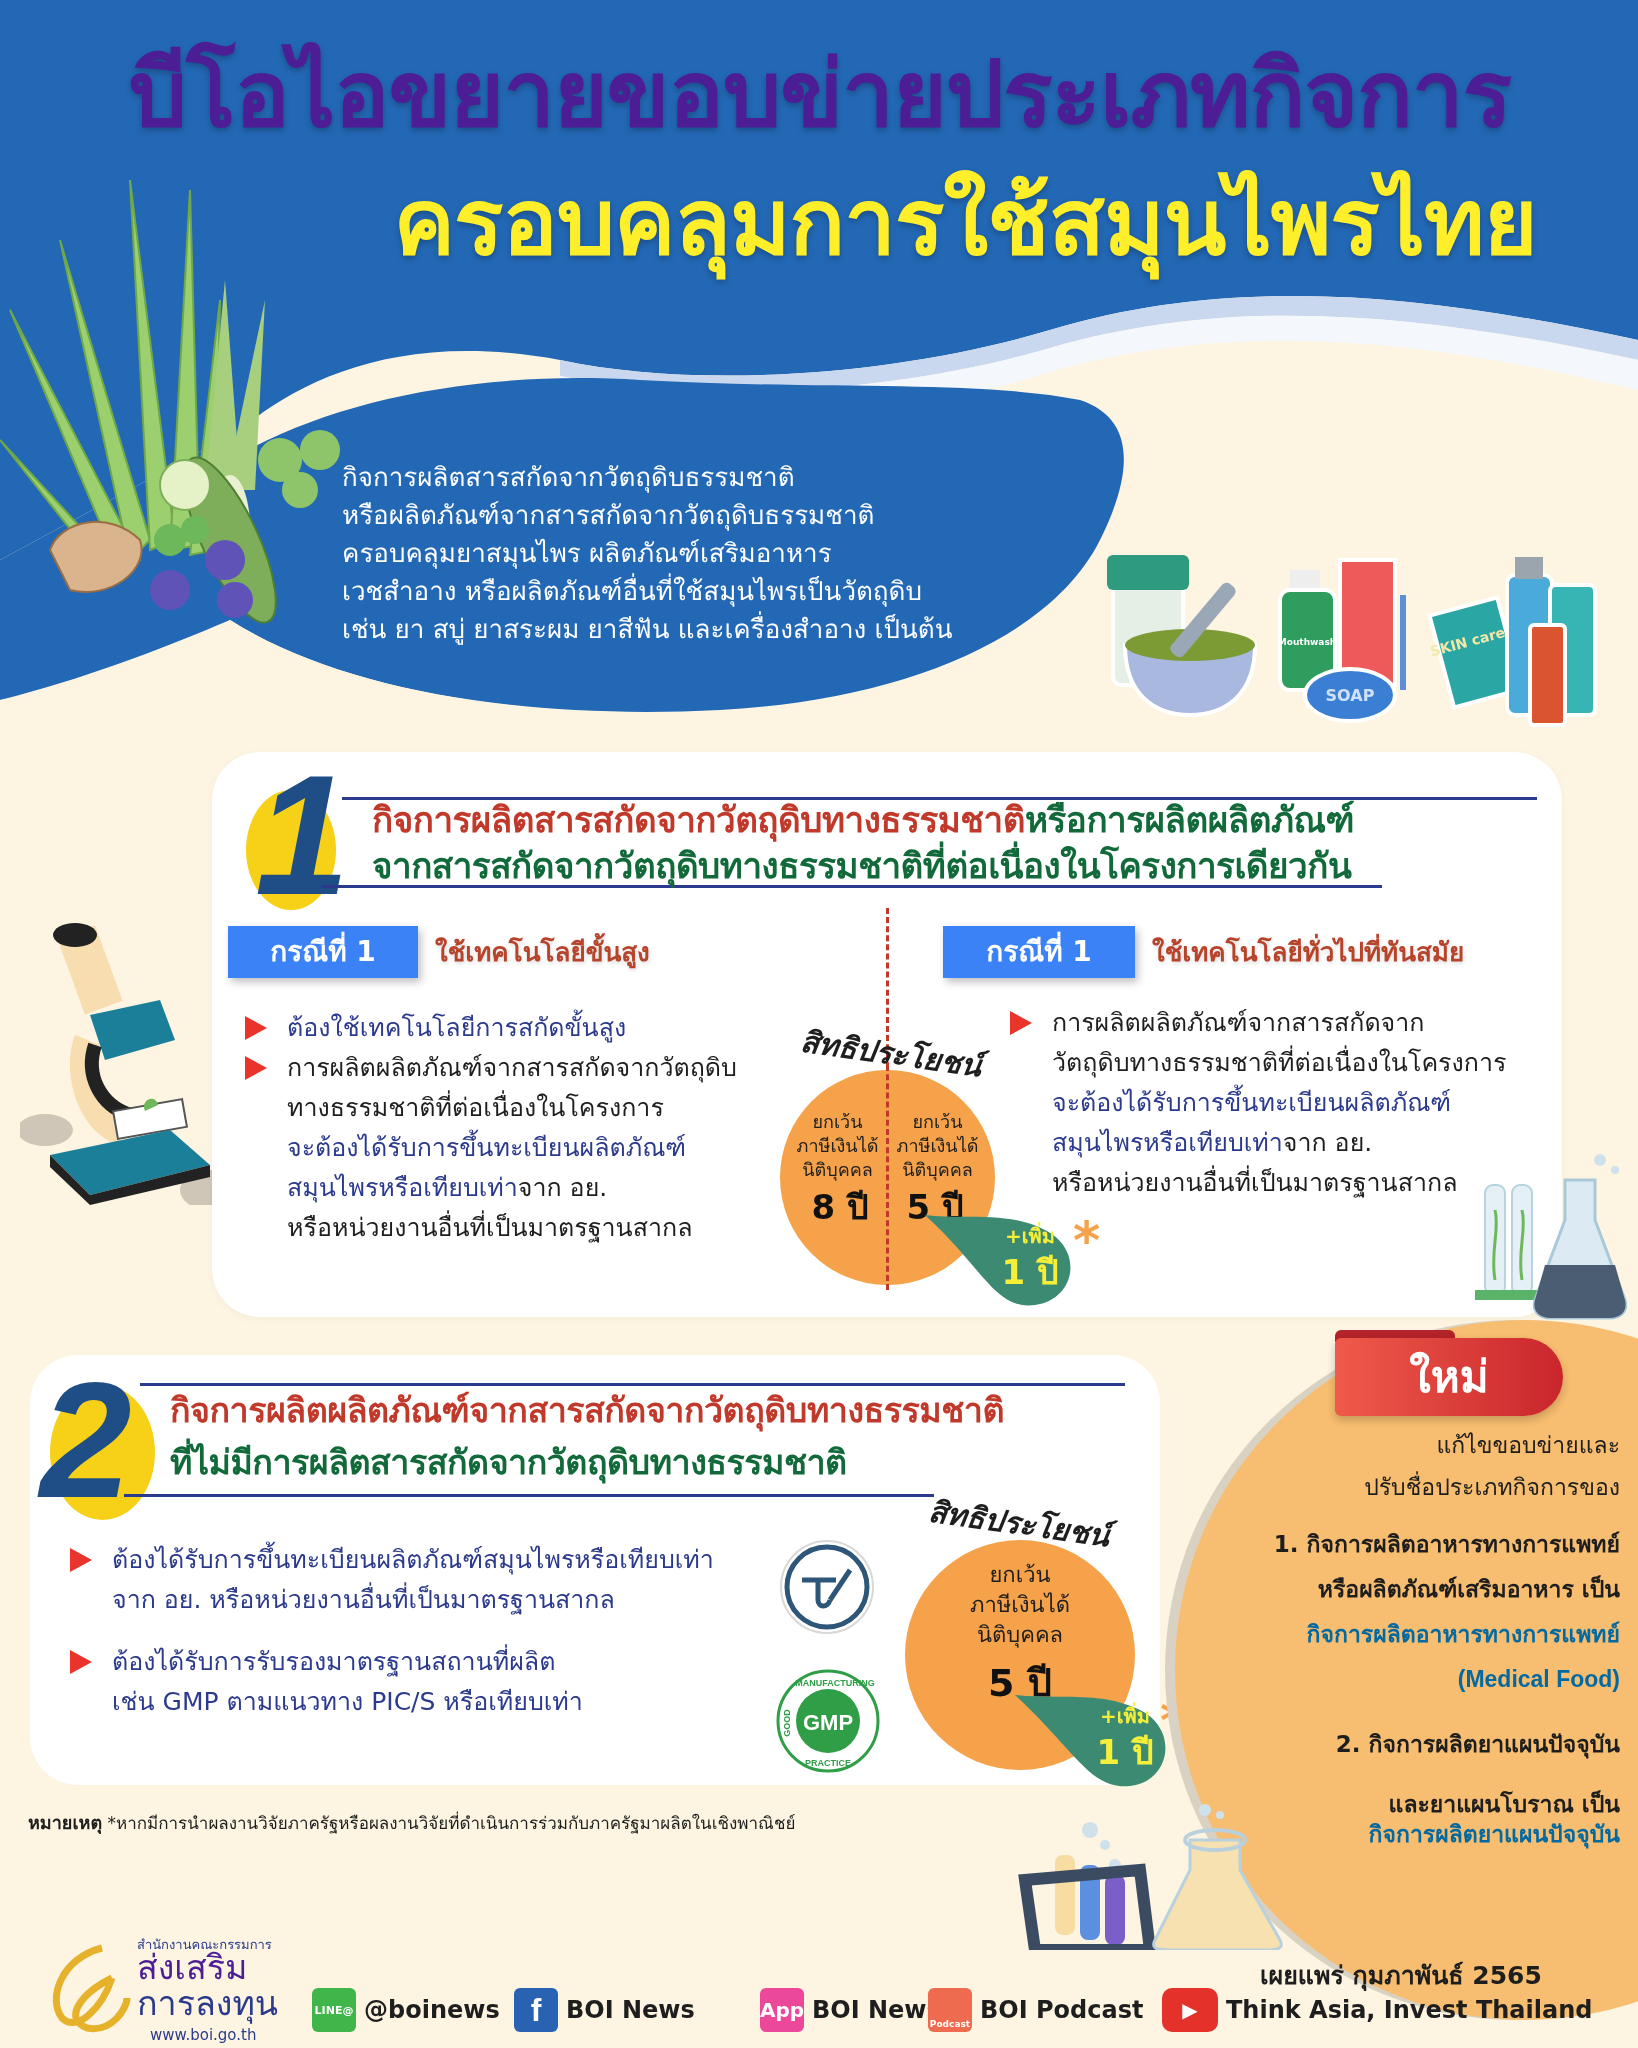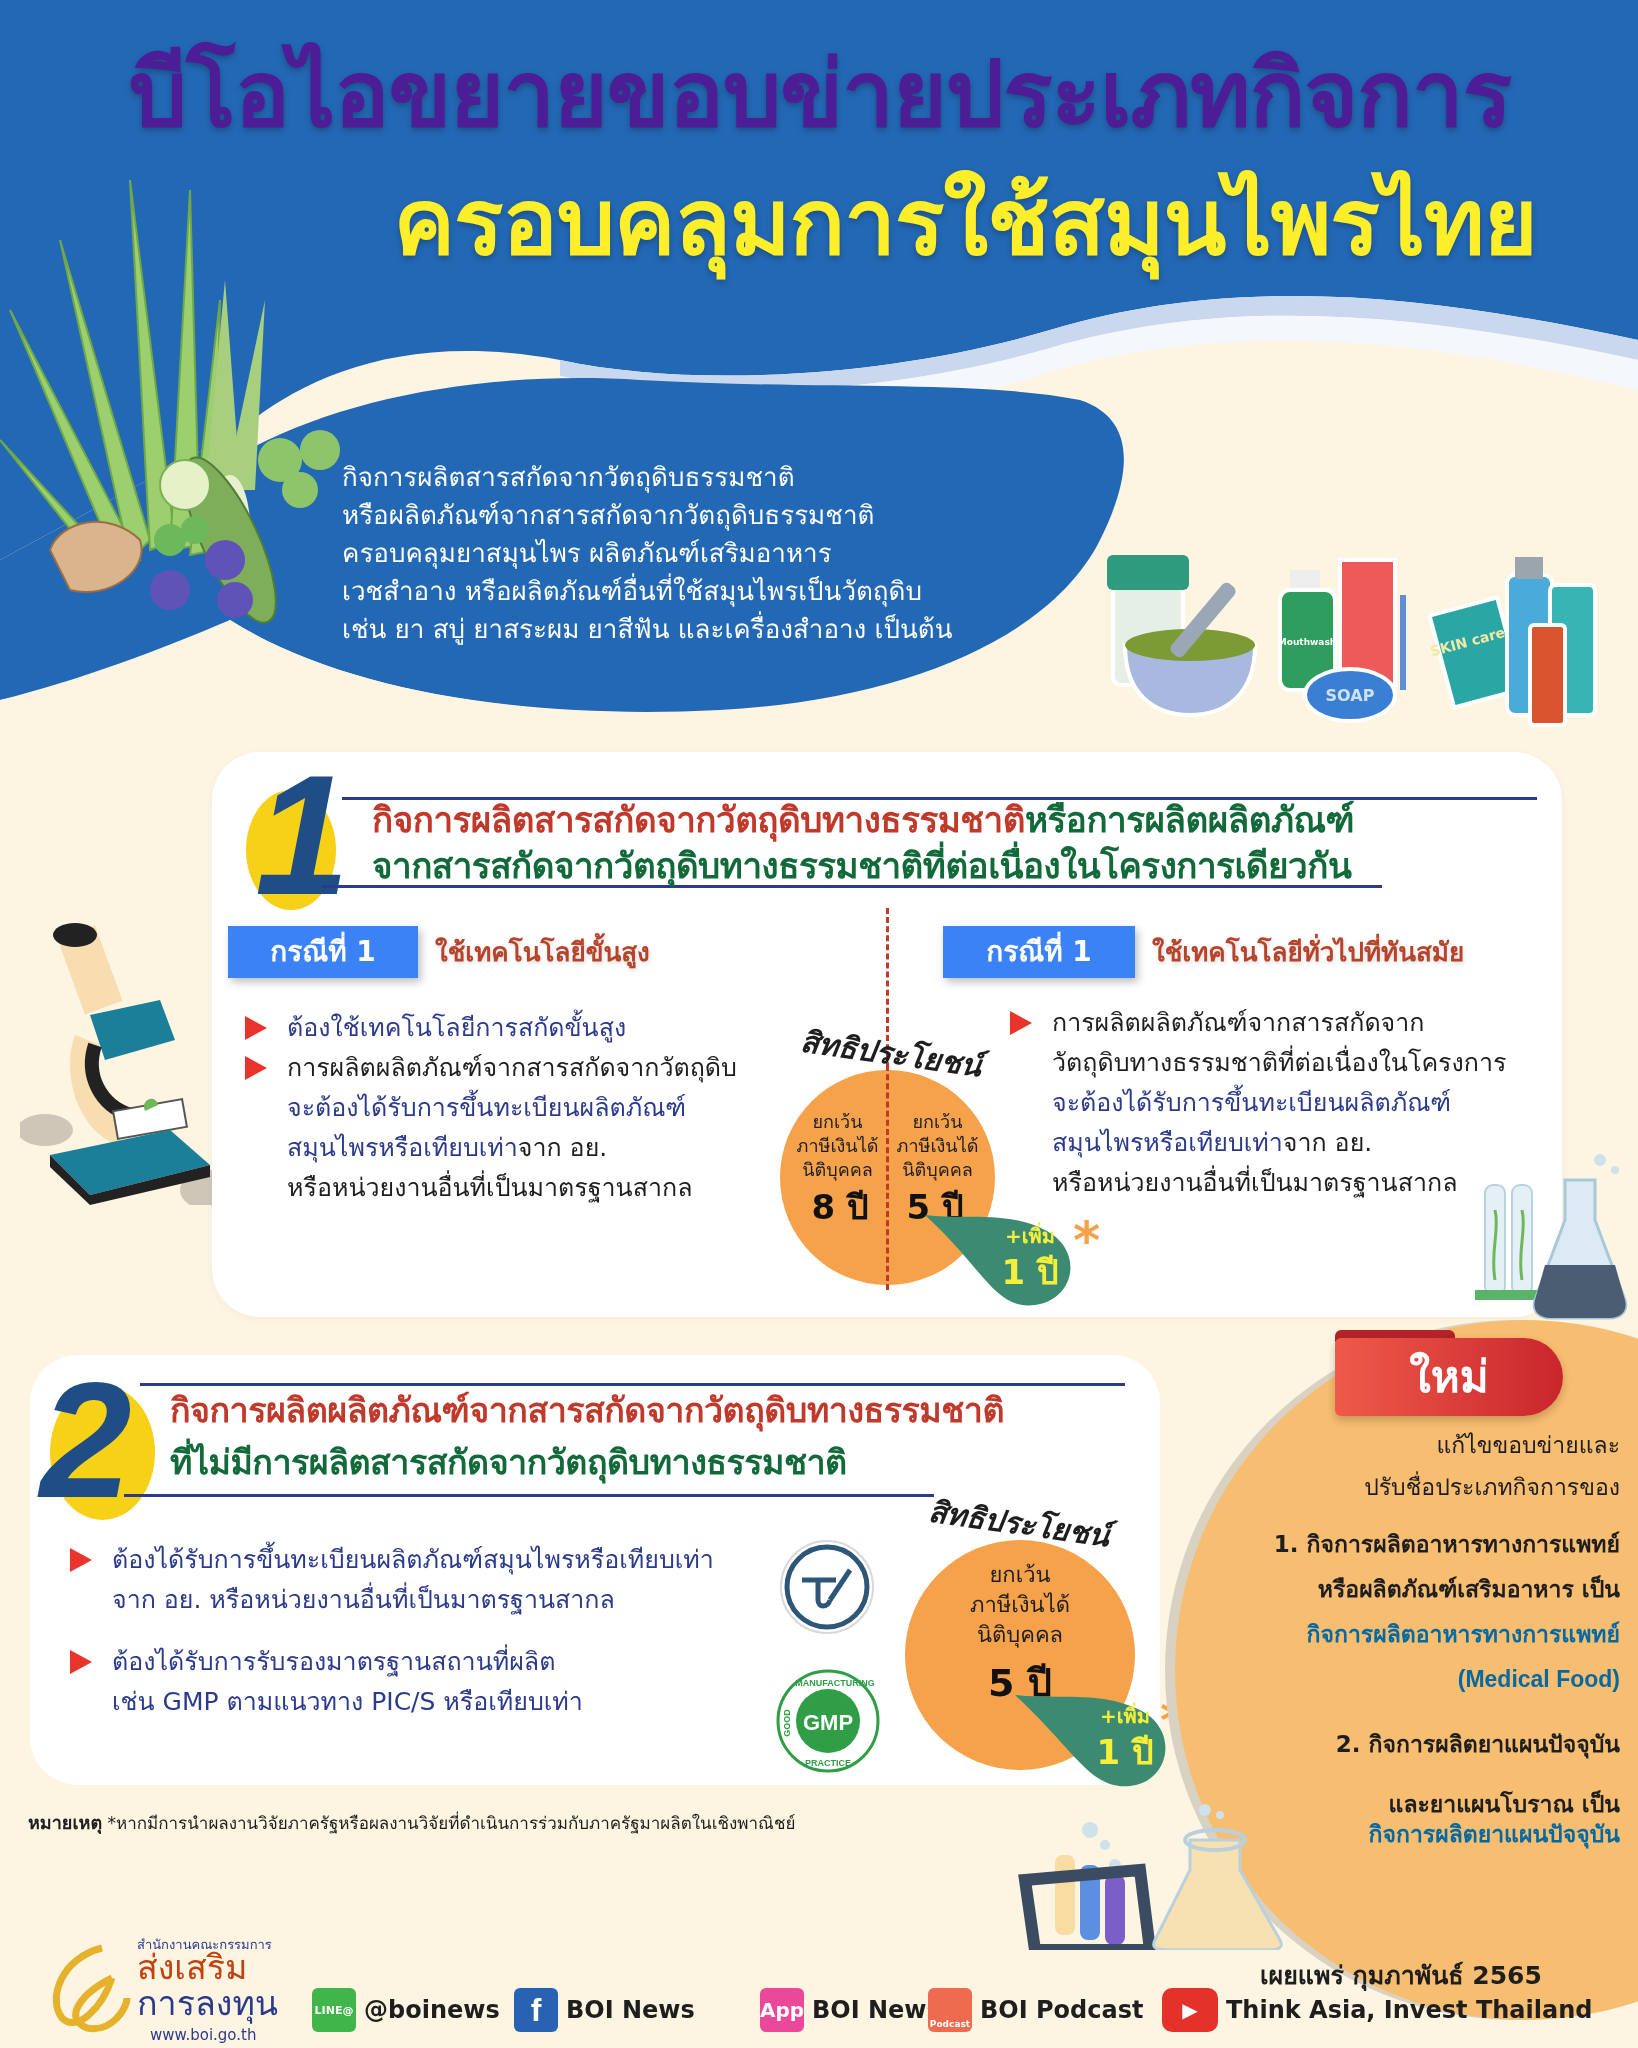--- a/index.html
+++ b/index.html
@@ -147,21 +147,21 @@
   
   .note {
     position: absolute; left: 28px; top: 1808px; font-size: 17px; color: #1e1e1e;
     white-space: nowrap;
   }
   .note b { font-size: 18px; }
 
   
   .logo { position: absolute; left: 42px; top: 1934px; width: 240px; height: 110px; }
   .logo-small { position: absolute; left: 95px; top: 0px; font-size: 13px; color: #2b3a8c; white-space: nowrap; }
-  .logo-big1 { position: absolute; left: 95px; top: 14px; font-size: 34px; color: #c2410c; line-height: 38px; }
+  .logo-big1 { position: absolute; left: 95px; top: 14px; font-size: 34px; color: #4c1d95; line-height: 38px; }
   .logo-big2 { position: absolute; left: 95px; top: 50px; font-size: 34px; color: #2b3a8c; line-height: 38px; }
   .logo-url { position: absolute; left: 108px; top: 92px; font-size: 15px; color: #2b3a8c; }
 
   .social { position: absolute; top: 1987px; height: 46px; display: flex; align-items: center; gap: 8px; justify-content: center; }
   .soc-icon {
     width: 44px; height: 44px; border-radius: 6px; color: #fff; font-weight: bold;
     display: flex; align-items: center; justify-content: center; font-size: 13px;
   }
   .soc-label { font-weight: bold; font-size: 24px; color: #1e1e1e; white-space: nowrap; }
 
@@ -293,20 +293,21 @@
 <div class="case-desc" style="left:435px; top:926px;">ใช้เทคโนโลยีขั้นสูง</div>
 
 <div class="bullet-list" style="left:245px; top:1008px; width:560px;">
   <div class="bullet">
     <span class="tri"></span>
     <span class="blue">ต้องใช้เทคโนโลยีการสกัดขั้นสูง</span>
   </div>
   <div class="bullet">
     <span class="tri"></span>
     <div>การผลิตผลิตภัณฑ์จากสารสกัดจากวัตถุดิบ</div>
+    <div>ทางธรรมชาติที่ต่อเนื่องในโครงการ</div>
     <div class="c-blue">จะต้องได้รับการขึ้นทะเบียนผลิตภัณฑ์</div>
     <div><span class="blue">สมุนไพรหรือเทียบเท่า</span><span>จาก อย.</span></div>
     <div>หรือหน่วยงานอื่นที่เป็นมาตรฐานสากล</div>
   </div>
 </div>
 
 <div class="dash-divider"></div>
 
 <div class="case-tag" style="left:943px; top:926px; width:192px;">กรณีที่ 1</div>
 <div class="case-desc" style="left:1152px; top:926px;">ใช้เทคโนโลยีทั่วไปที่ทันสมัย</div>

